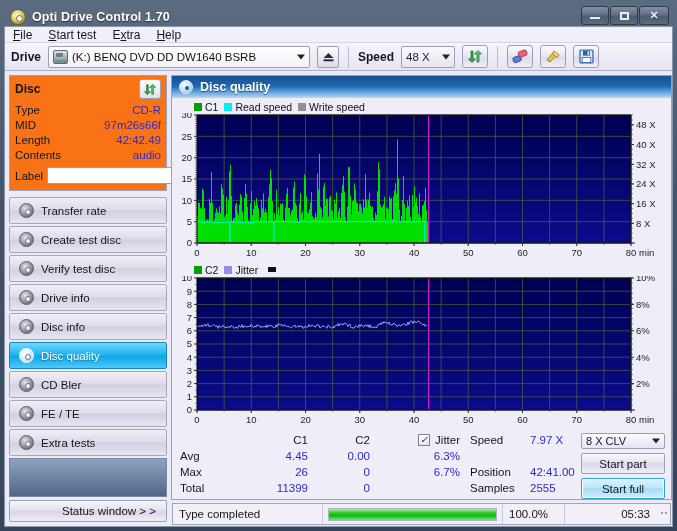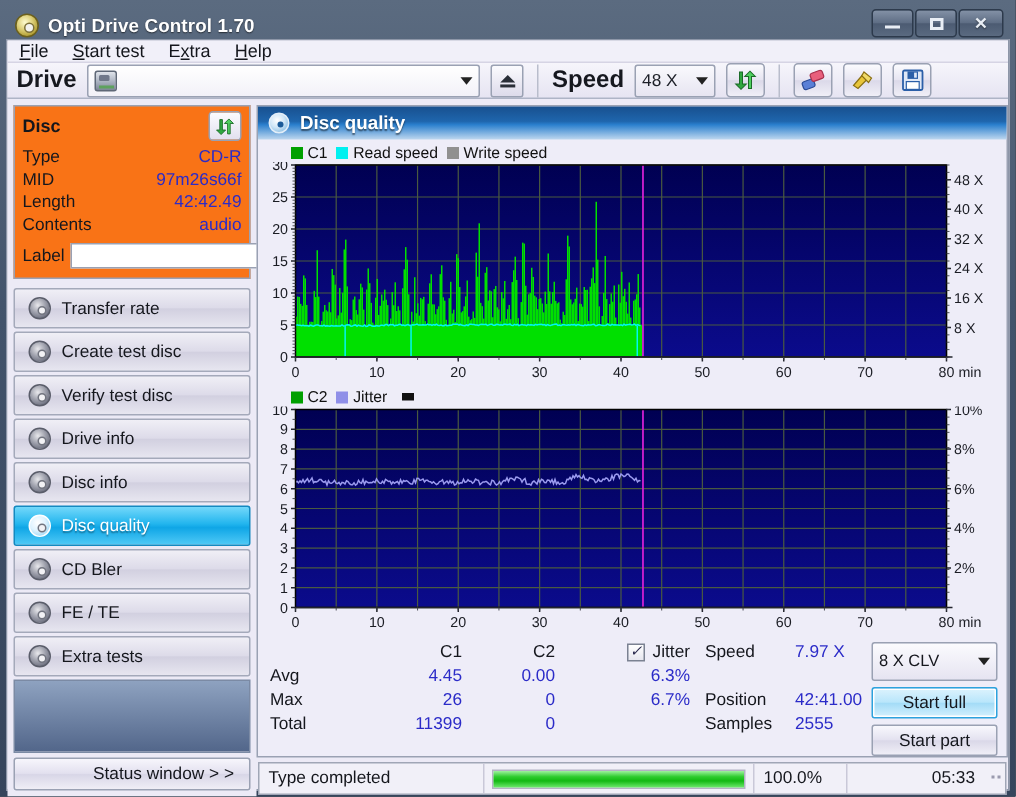--- a/index.html
+++ b/index.html
@@ -69,21 +69,21 @@
   .menuitem { font-size: 12px; color:#14161c; }
   .menuitem u { text-decoration: underline; }
   
   .toolbar {
     height: 37px;
     display:flex; align-items:center; gap:7px;
     padding: 0 6px;
     background: linear-gradient(180deg,#f6f5fb 0%,#e6e4f2 100%);
     border-bottom: 1px solid #aeb4c6;
   }
-  .lbl { font-size:16px; font-weight:700; color:#16181f; }
+  .lbl { font-size:12px; font-weight:700; color:#16181f; }
   .combo {
     height: 22px; background:#fff;
     border:1px solid #9aa1b3; border-radius:2px;
     display:flex; align-items:center; position:relative;
     font-size:11.5px; color:#101217;
     padding-left: 4px;
   }
   .drive-combo { width: 262px; background: linear-gradient(180deg,#ffffff,#f2f1f8); }
   .drive-icon {
     width:15px;height:14px;margin-right:4px;
@@ -212,21 +212,21 @@
     display:inline-flex;align-items:center;justify-content:center;
     font-size:10px;color:#2b2b4f; line-height:1;
   }
   .stats-right { flex:1; display:flex; }
   .sr-left { flex:1; }
   .srow2 { display:flex; font-size:11.5px; line-height:16px; }
   .srow2 .k { width:60px; color:#15171d; }
   .srow2 .v { color:#2b2bc8; }
   .sr-btns { width: 84px; display:flex; flex-direction:column; gap:4px; padding-top:1px;}
   .sel-combo {
-    height:26px; border:1px solid #9aa1b3; border-radius:2px;
+    height:16px; border:1px solid #9aa1b3; border-radius:2px;
     background: linear-gradient(180deg,#fbfbfe,#e6e4f1);
     font-size:11px; color:#15171d; display:flex; align-items:center;
     padding-left:4px; position:relative;
   }
   .act-btn {
     height:21px; border:1px solid #9aa1b3; border-radius:2px;
     background: linear-gradient(180deg,#f8f8fd 0%,#e4e2f0 48%,#dad8e8 52%,#f0eff7 100%);
     font-size:11.5px; color:#15171d; display:flex; align-items:center; justify-content:center;
   }
   .act-btn.primary {
@@ -278,20 +278,21 @@
       <div class="menuitem"><u>F</u>ile</div>
       <div class="menuitem"><u>S</u>tart test</div>
       <div class="menuitem">E<u>x</u>tra</div>
       <div class="menuitem"><u>H</u>elp</div>
     </div>
 
     <div class="toolbar">
       <div class="lbl">Drive</div>
       <div class="combo drive-combo">
         <span class="drive-icon"></span>
+        <span>(K:)  BENQ DVD DD DW1640 BSRB</span>
         <span class="combo-arrow"></span>
       </div>
       <div class="eject">
         <svg width="13" height="12" viewBox="0 0 13 12">
           <polygon points="6.5,2 11.5,7 1.5,7" fill="#2a2f38"></polygon>
           <rect x="1.5" y="8.3" width="10" height="2" fill="#2a2f38"></rect>
         </svg>
       </div>
       <div class="sep"></div>
       <div class="lbl">Speed</div>
@@ -1057,22 +1058,22 @@
                 <div class="srow2">
                   <span class="k">Samples</span>
                   <span class="v">2555</span>
                 </div>
               </div>
               <div class="sr-btns">
                 <div class="sel-combo">
                   <span>8 X CLV</span>
                   <span class="combo-arrow"></span>
                 </div>
+                <div class="act-btn">Start part</div>
                 <div class="act-btn primary">Start full</div>
-                <div class="act-btn">Start part</div>
               </div>
             </div>
           </div>
         </div>
 
         <div class="statusbar">
           <div class="sb-cell sb-text">Type completed</div>
           <div class="sb-cell sb-bar">
             <div class="progress">
                 <i id="prog-fill" style="width: 100%;"></i>

